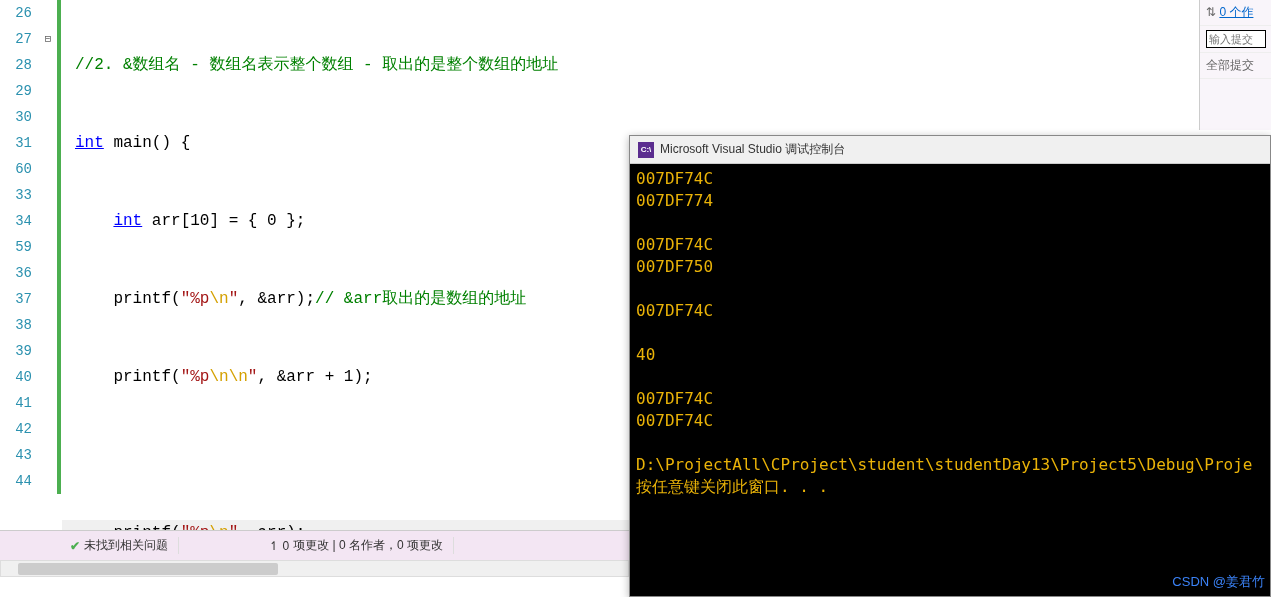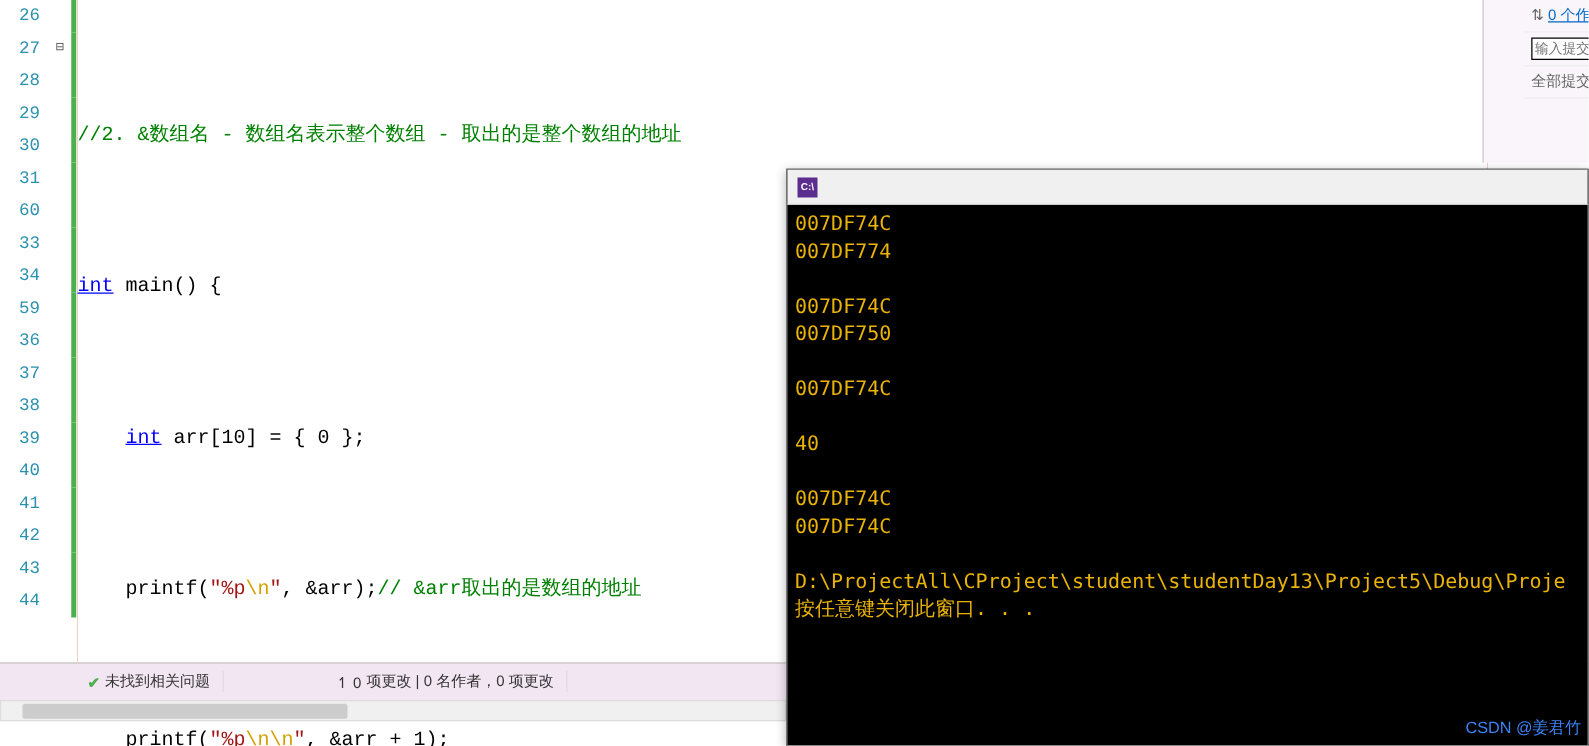--- a/index.html
+++ b/index.html
@@ -1,44 +1,44 @@
 <!DOCTYPE html>
 <html><head>
 <meta charset="utf-8">
 <style>
 * { margin: 0; padding: 0; box-sizing: border-box; }
 body { font-family: Consolas, 'Courier New', monospace; font-size: 14px; background: #fff; overflow: hidden; width: 1271px; height: 597px; position: relative; }
 
-.editor-area { position: absolute; left: 0; top: 0; width: 1190px; height: 530px; background: #c2410c; display: flex; }
+.editor-area { position: absolute; left: 0; top: 0; width: 1190px; height: 530px; background: #f9a8d4; display: flex; }
 .gutter { width: 40px; background: #fff; text-align: right; padding-right: 8px; color: #2b91af; font-size: 14px; line-height: 26px; user-select: none; }
 .gutter .ln { height: 26px; }
 .fold-col { width: 16px; background: #fff; line-height: 26px; color: #666; font-size: 11px; text-align: center; }
 .fold-col .fold { height: 26px; }
 .marker-col { width: 6px; background: #fff; }
 .marker-col .m { height: 26px; }
 .marker-col .green { background: #4caf50; width: 4px; margin-left: 1px; }
 .code-col { flex: 1; background: #fff; line-height: 26px; white-space: pre; font-family: Consolas, 'Courier New', monospace; font-size: 16px; }
-.code-col .line { height: 26px; padding-left: 0; margin-top: 43px; }
+.code-col .line { height: 26px; padding-left: 13px; }
 .code-col .line.hl { background: #f0f0f0; }
 
 .kw { color: #0000ff; text-decoration: underline; }
 .str { color: #a31515; }
 .esc { color: #d4a000; }
 .cmt { color: #008000; }
 
 .status-bar { position: absolute; left: 0; top: 530px; width: 1271px; height: 30px; background: #f3e6f3; border-top: 1px solid #ccc; display: flex; align-items: center; font-family: 'Segoe UI', sans-serif; font-size: 12px; color: #333; }
 .status-bar .item { padding: 0 10px; border-right: 1px solid #ddd; display: flex; align-items: center; gap: 4px; }
 .status-bar .check { color: #4caf50; font-weight: bold; }
 
 .console-window { position: absolute; left: 629px; top: 135px; width: 642px; height: 462px; background: #000; border: 1px solid #888; box-shadow: 0 2px 8px rgba(0,0,0,0.3); }
 .console-title { height: 28px; background: #f0f0f0; border-bottom: 1px solid #ccc; display: flex; align-items: center; padding: 0 8px; font-family: 'Segoe UI', sans-serif; font-size: 12px; color: #333; gap: 6px; }
 .console-icon { width: 16px; height: 16px; background: #5b2d8f; display: inline-flex; align-items: center; justify-content: center; color: #fff; font-size: 8px; font-weight: bold; }
 .console-body { padding: 4px 6px; color: #eab308; font-family: '新宋体', 'NSimSun', Consolas, monospace; font-size: 16px; line-height: 22px; white-space: pre-wrap; }
 
-.side-panel { position: absolute; right: 0; top: 0; width: 85px; height: 130px; background: #f9f5fa; border-left: 1px solid #ccc; font-family: 'Segoe UI', sans-serif; font-size: 12px; padding-left: 32px; }
+.side-panel { position: absolute; right: 0; top: 0; width: 72px; height: 130px; background: #f9f5fa; border-left: 1px solid #ccc; font-family: 'Segoe UI', sans-serif; font-size: 12px; }
 .side-panel .row { padding: 4px 6px; border-bottom: 1px solid #eee; color: #666; white-space: nowrap; overflow: hidden; }
 .side-panel .link { color: #0066cc; text-decoration: underline; }
 .side-panel input { width: 60px; border: 1px solid #000000; font-size: 11px; padding: 2px; }
 
 .watermark { position: absolute; right: 6px; bottom: 6px; color: #3b82f6; font-family: sans-serif; font-size: 13px; }
 
 .scrollbar-h { position: absolute; left: 0; top: 560px; width: 629px; height: 17px; background: #f0f0f0; border: 1px solid #ddd; }
 .scrollbar-h .thumb { position: absolute; left: 17px; top: 2px; width: 260px; height: 12px; background: #ccc; border-radius: 2px; }
 </style>
 </head>
@@ -149,20 +149,21 @@
     </div>
 </div>
 
 <div class="scrollbar-h">
   <div class="thumb"></div>
 </div>
 
 <div class="console-window">
   <div class="console-title">
     <span class="console-icon">C:\</span>
+    <span>Microsoft Visual Studio 调试控制台</span>
   </div>
   <div class="console-body"><span>007DF74C</span>
 <span>007DF774</span>
 <span></span>
 <span>007DF74C</span>
 <span>007DF750</span>
 <span></span>
 <span>007DF74C</span>
 <span></span>
 <span>40</span>

